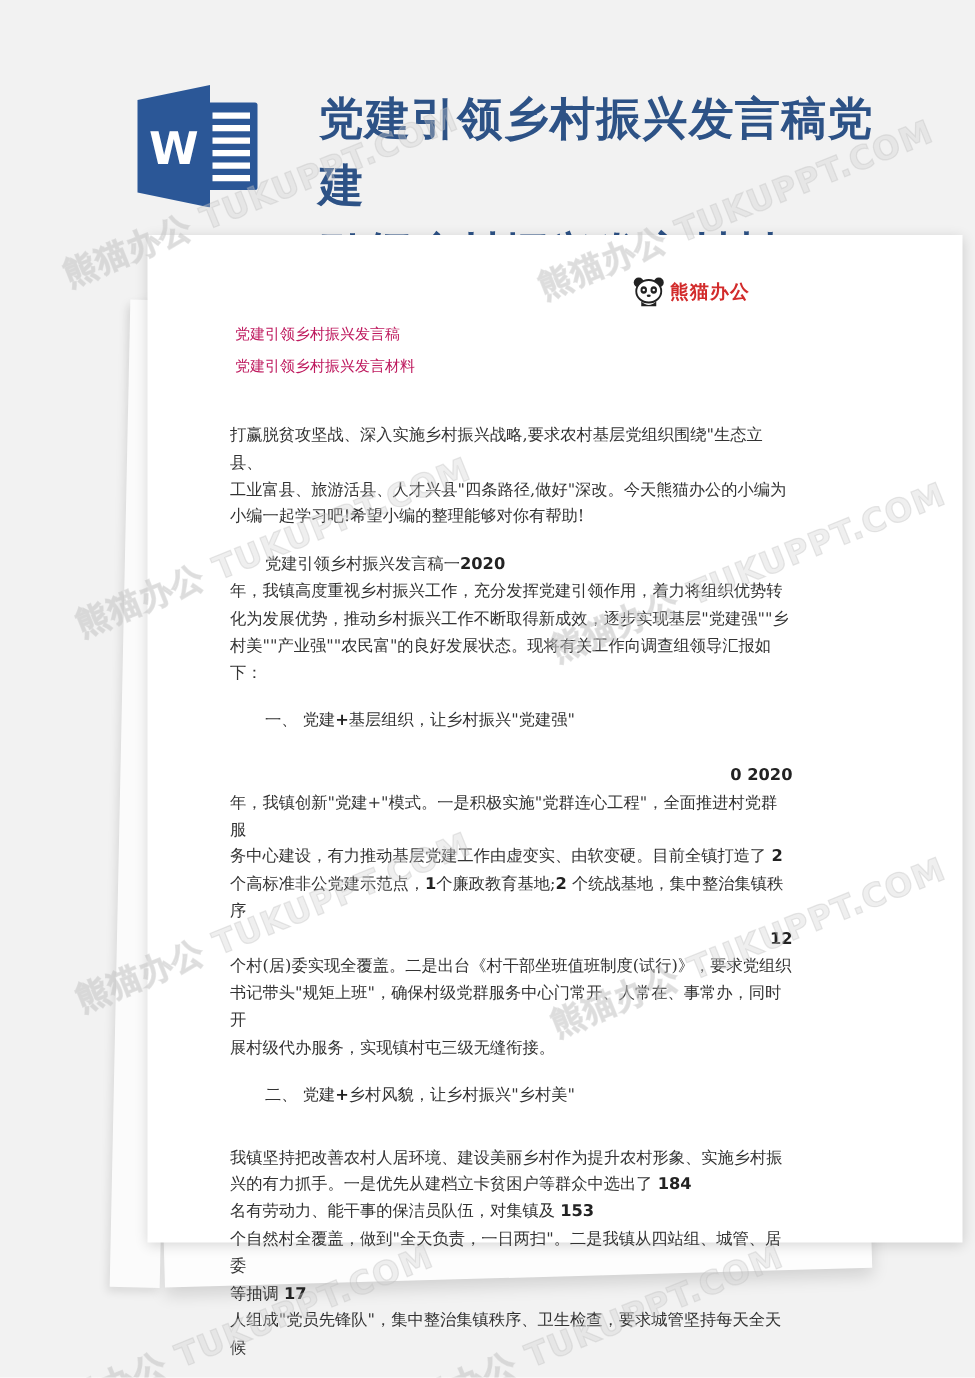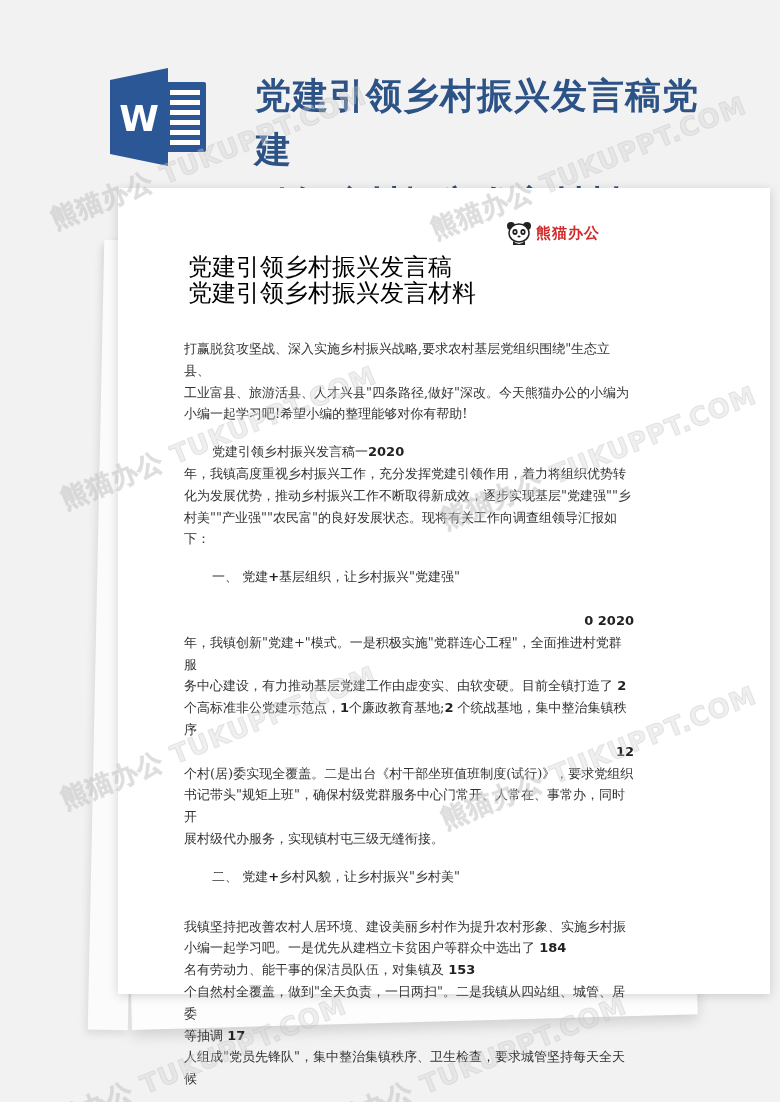--- a/index.html
+++ b/index.html
@@ -76,23 +76,23 @@
     color: #d22b2b;
     font-family: "DejaVu Sans", "Liberation Sans", sans-serif;
     font-weight: bold;
     font-size: 15px;
     letter-spacing: 1px;
   }
   .doc-title {
     position: absolute;
     left: 70px; top: 66px;
     font-family: Liberation Serif, serif;
-    font-size: 24px;
+    font-size: 12px;
     line-height: 26px;
-    color: #000000;
+    color: #be185d;
   }
   .body-text {
     position: absolute;
     left: 66px; top: 150px;
     width: 450px;
     font-family: "DejaVu Serif", "Liberation Serif", serif;
     font-size: 13px;
     color: #333;
     line-height: 21.8px;
   }
@@ -210,21 +210,21 @@
     <div class="gap-m"></div>
 
     <p class="indent">
       <span>二、 党建</span><span class="num">+</span><span>乡村风貌，让乡村振兴"乡村美"</span>
     </p>
 
     <div class="gap-xl"></div>
 
     <div>
       <p>我镇坚持把改善农村人居环境、建设美丽乡村作为提升农村形象、实施乡村振</p>
-      <p><span>小编一起学习吧。一是优先从建档立卡贫困户等群众中选出了 </span><span class="num">184</span></p>
+      <p><span>兴的有力抓手。一是优先从建档立卡贫困户等群众中选出了 </span><span class="num">184</span></p>
       <p><span>名有劳动力、能干事的保洁员队伍，对集镇及 </span><span class="num">153</span></p>
       <p>个自然村全覆盖，做到"全天负责，一日两扫"。二是我镇从四站组、城管、居委</p>
       <p><span>等抽调 </span><span class="num">17</span></p>
       <p>人组成"党员先锋队"，集中整治集镇秩序、卫生检查，要求城管坚持每天全天候</p>
 
     </div>
 
   </div>
 </div>
 

